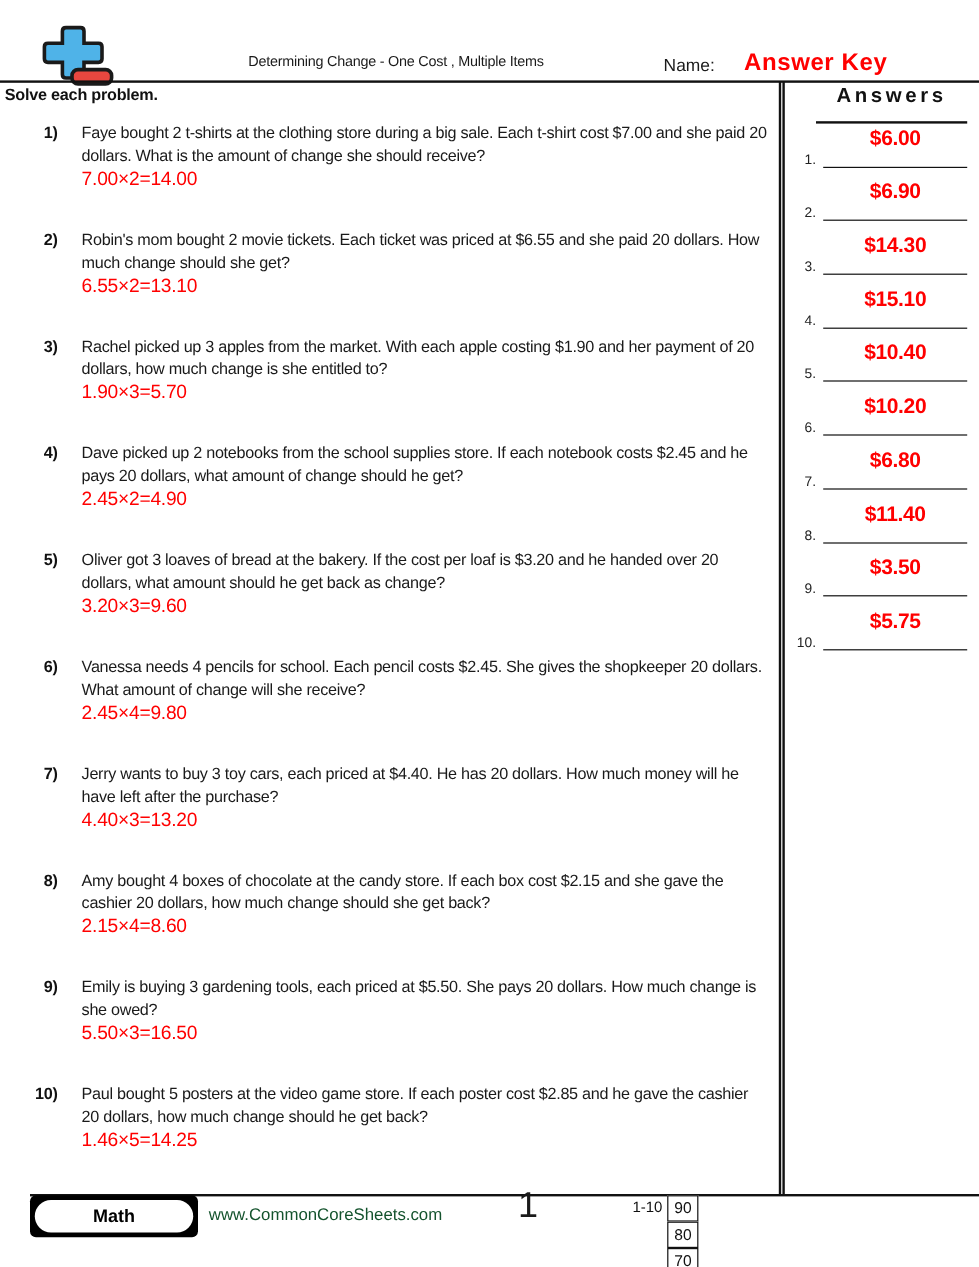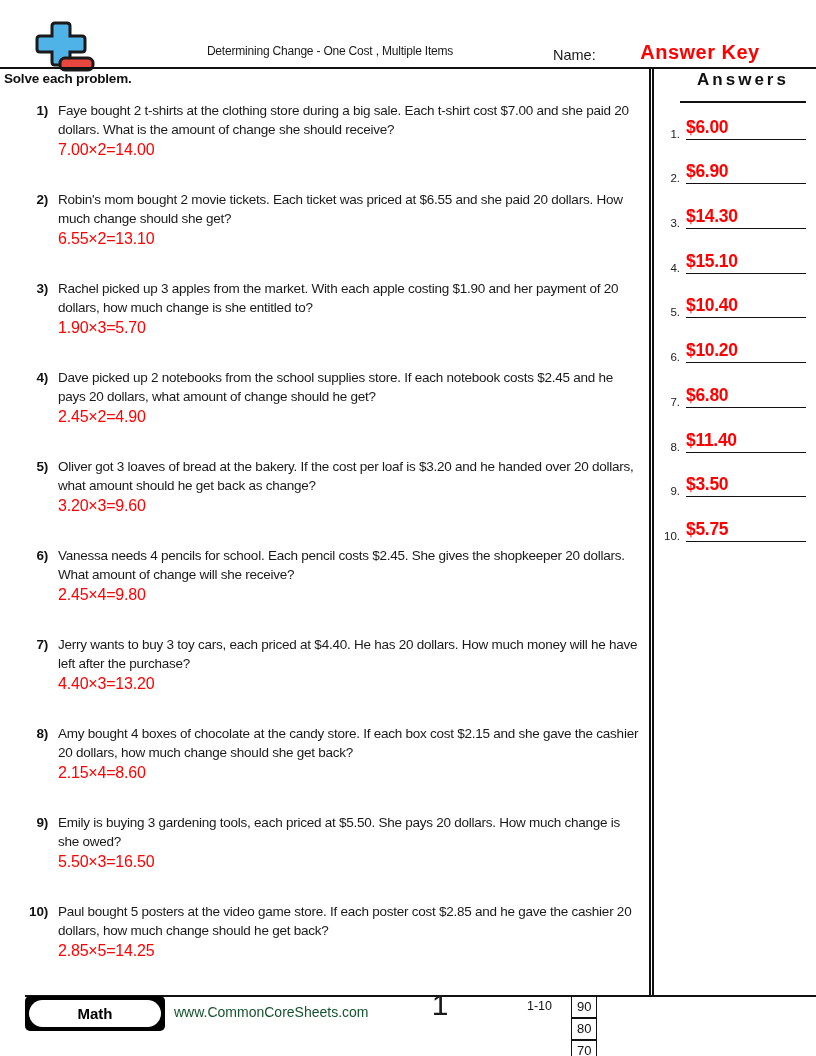--- a/index.html
+++ b/index.html
@@ -9,65 +9,65 @@
   }
 
   
   .logo { position:absolute; left:33px; top:20px; }
   .page-title {
     position:absolute; left:110px; top:44px; width:440px;
     font-size:12px; text-align:center; letter-spacing:-0.2px; color:#1a1a1a;
   }
   .name-label { position:absolute; left:553px; top:47px; font-size:14.5px; color:#1a1a1a;text-align:right; }
   .name-value {
-    position:absolute; left:620px; top:41px; width:160px; text-align:center;
+    position:absolute; left:620px; top:41px; width:160px; 
     font-size:20px; font-weight:bold; color:#ff0000; letter-spacing:0.5px;
   }
   .header-rule { position:absolute; left:0; top:66.5px; width:816px; height:2.5px; background:#111; }
   .instruction { position:absolute; left:4px; top:71px; font-size:13.5px; font-weight:bold; letter-spacing:-0.2px; }
 
   
   .problems { position:absolute; left:23px; top:101px; width:618px; }
   .problem { display:flex; height:89px; box-sizing:border-box; }
   .problem-num {
     width:25px; text-align:right; font-weight:bold; font-size:13.5px;
     line-height:19.3px; flex:0 0 25px; letter-spacing:-0.2px;
   }
-  .problem-body { margin-left:10px; width:582px; }
+  .problem-body { margin-left:20px; width:582px; }
   .problem-text { font-size:13.5px; line-height:19.3px; letter-spacing:-0.25px; color:#1a1a1a; }
   .problem-work { font-size:16px; line-height:19.3px; color:#ff0000; letter-spacing:-0.2px; }
 
   
   .answers-divider { position:absolute; left:649px; top:68px; height:927px; width:0; border-left:5px double #111; }
   .answers-title {
     position:absolute; left:680px; top:70px; width:126px; text-align:center;
     font-size:17px; font-weight:bold; letter-spacing:3px;
     border-bottom:2px solid #111; padding-bottom:11px;
   }
   .answers-list { position:absolute; left:656px; top:95px; width:150px; }
   .answer-row { height:44.7px; display:flex; align-items:flex-end; }
   .answer-num { flex:0 0 24px; text-align:right; font-size:11.5px; color:#222; padding-bottom:0px; }
   .answer-line {
     flex:1; margin-left:6px; border-bottom:1.5px solid #111;
-    text-align:left; padding-bottom:1px;
+    text-align:center; padding-bottom:13px;
   }
   .answer-value { font-size:17.5px; font-weight:bold; color:#ff0000; letter-spacing:-0.3px; }
 
   
   .footer-rule { position:absolute; left:25px; top:995px; width:791px; height:2px; background:#111; }
   .math-logo { position:absolute; left:25px; top:996px; width:140px; height:35px; background:#000; border-radius:5px; }
   .math-logo-inner {
     position:absolute; left:4px; top:4px; right:4px; bottom:4px; background:#fff;
     border-radius:14px; display:flex; align-items:center; justify-content:center;
   }
   .math-logo-inner span { font-size:15px; font-weight:bold; color:#000; }
   .website { position:absolute; left:174px; top:1004px; font-size:14px; color:#14532d; }
   .page-number { position:absolute; left:420px; top:988px; width:40px; text-align:center; font-size:30px; color:#1a1a1a; }
   .score-area { position:absolute; left:527px; top:996px; display:flex; align-items:flex-start; }
-  .score-range { font-size:12.5px; margin-right:21px; line-height:20px; }
+  .score-range { font-size:12.5px; margin-right:6px; line-height:20px; }
   .score-boxes { display:flex;flex-direction:column; }
   .score-box {
     width:23.5px; height:20px; line-height:20px; text-align:center; font-size:13px;
     border:1.6px solid #111; margin-left:-1.6px; background:#fff; box-sizing:content-box;
   }
   .score-box:nth-child(n+6) { background:#a16207; }
 </style>
 </head>
 <body>
 
@@ -146,21 +146,21 @@
       <div class="problem-num">9)</div>
       <div class="problem-body">
         <div class="problem-text">Emily is buying 3 gardening tools, each priced at $5.50. She pays 20 dollars. How much change is she owed?</div>
         <div class="problem-work">5.50×3=16.50</div>
       </div>
     </div>
     <div class="problem">
       <div class="problem-num">10)</div>
       <div class="problem-body">
         <div class="problem-text">Paul bought 5 posters at the video game store. If each poster cost $2.85 and he gave the cashier 20 dollars, how much change should he get back?</div>
-        <div class="problem-work">2.85×5=14.25</div>
+        <div class="problem-work">1.46×5=14.25</div>
       </div>
     </div>
   </div>
 
   <div class="answers-divider"></div>
   <div class="answers-title">Answers</div>
   <div class="answers-list">
     <div class="answer-row">
       <span class="answer-num">1.</span>
       <span class="answer-line"><span class="answer-value">$6.00</span></span>

